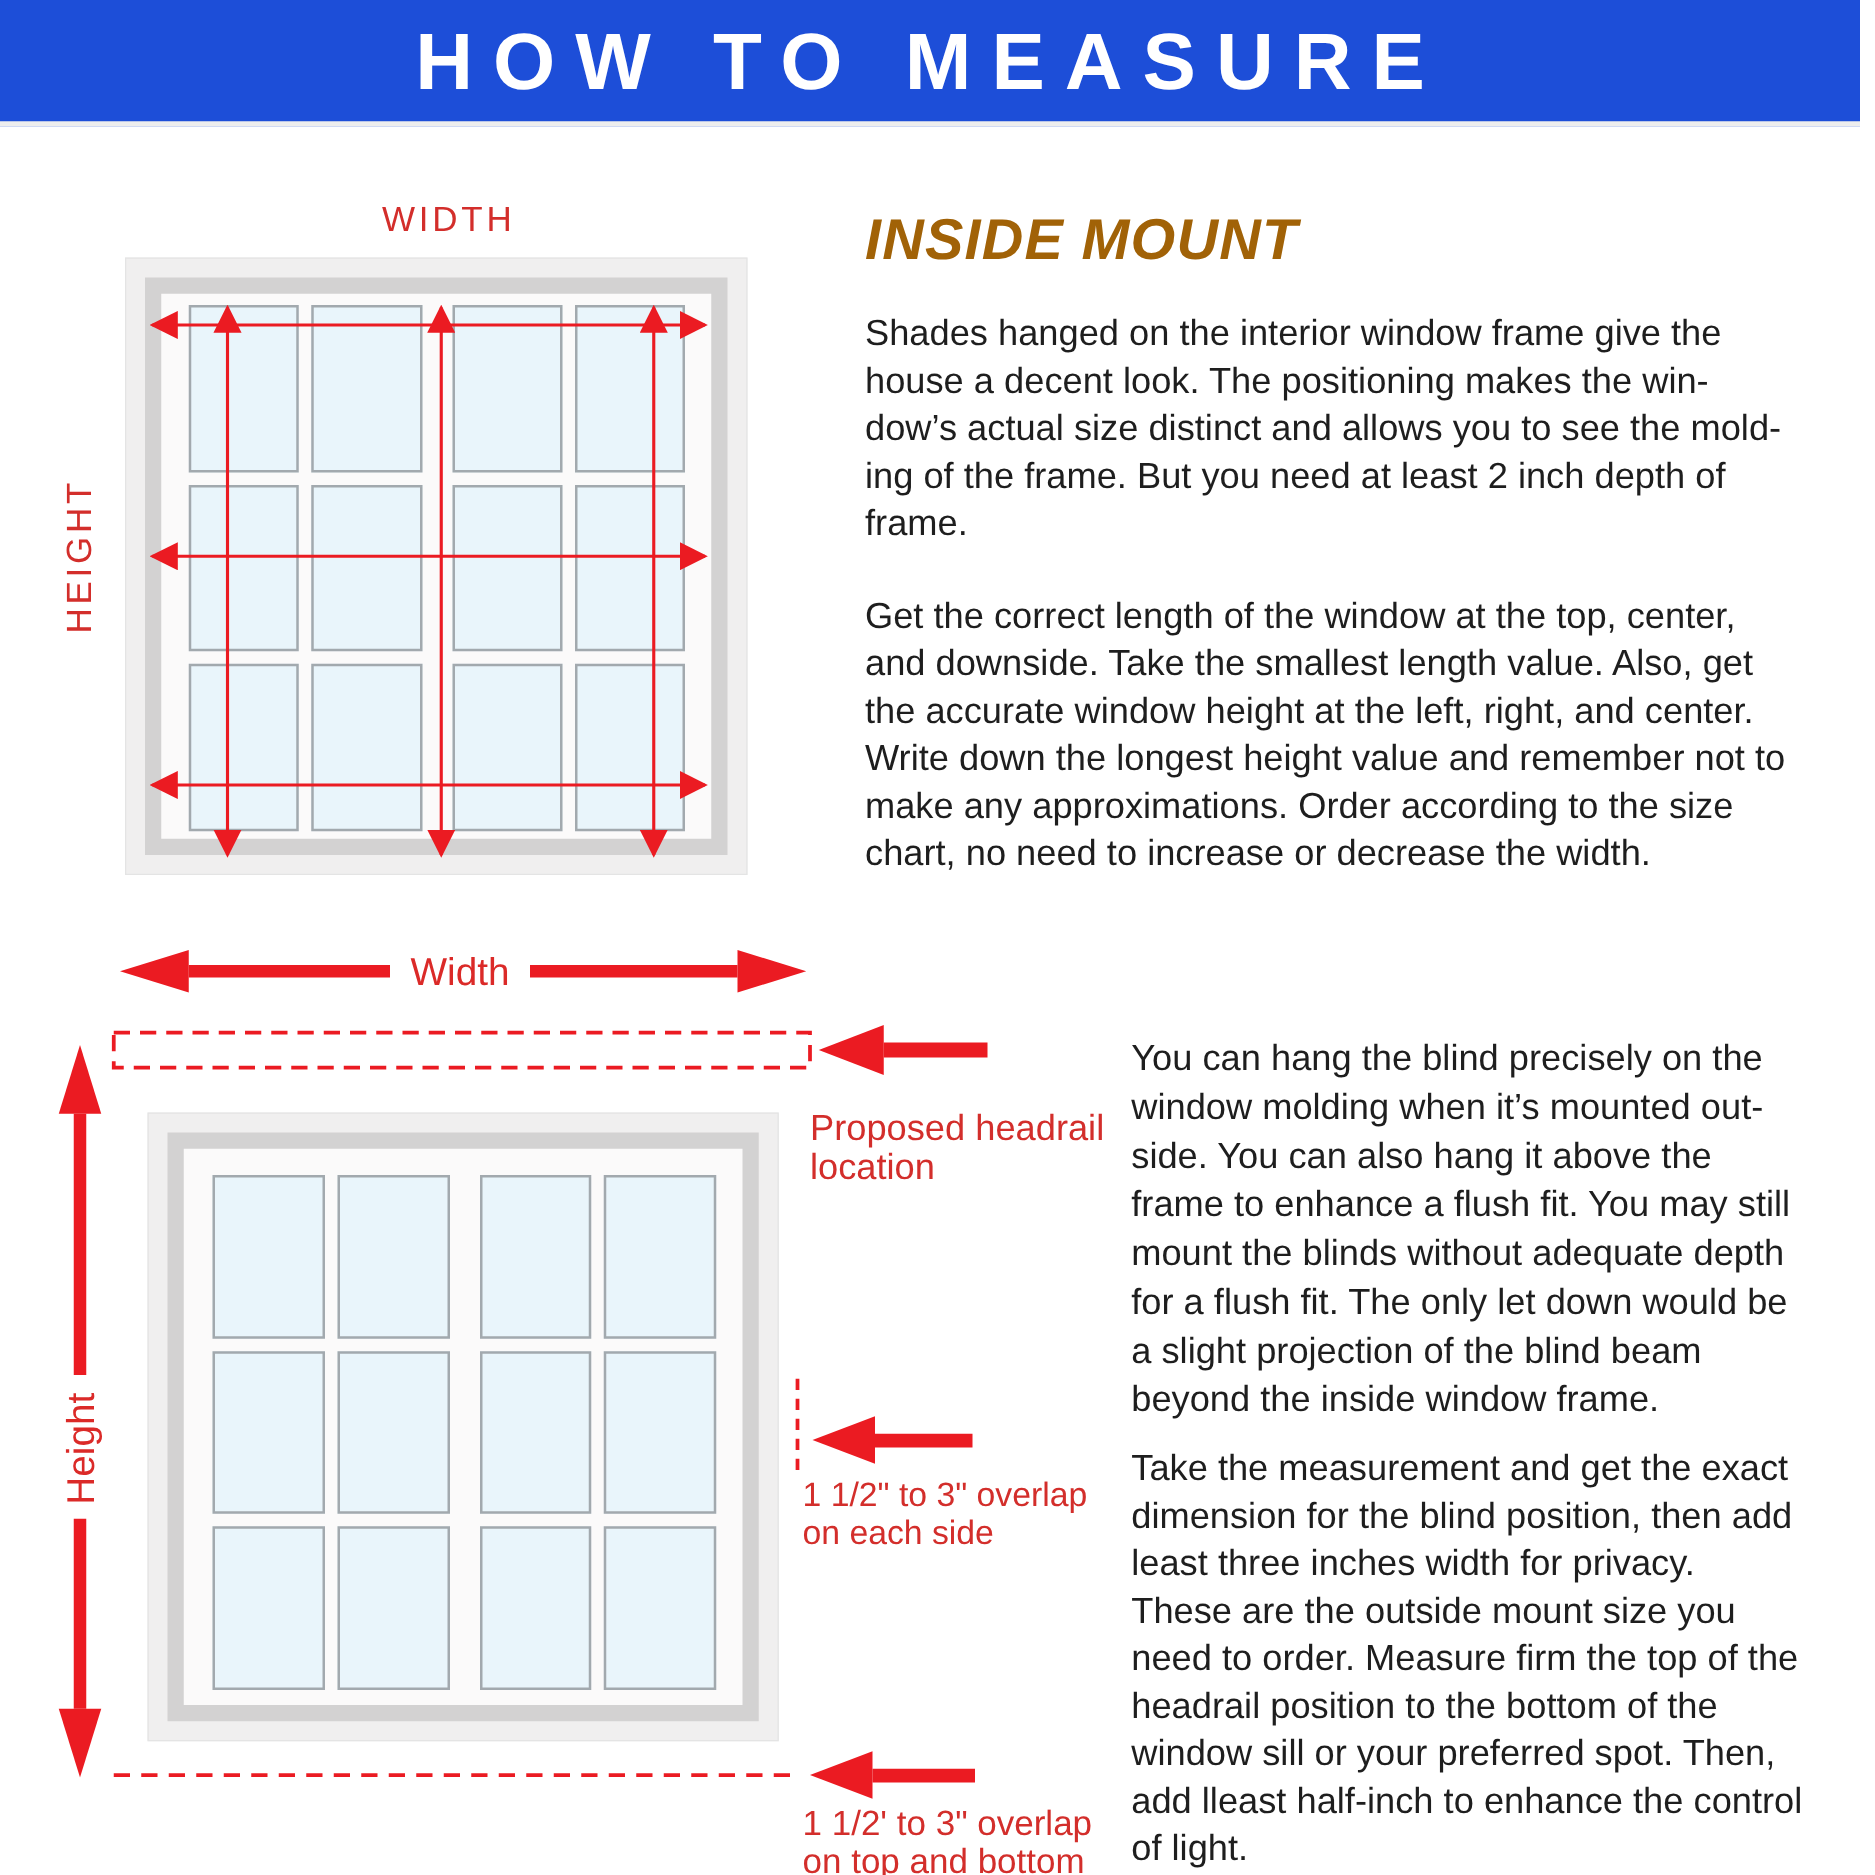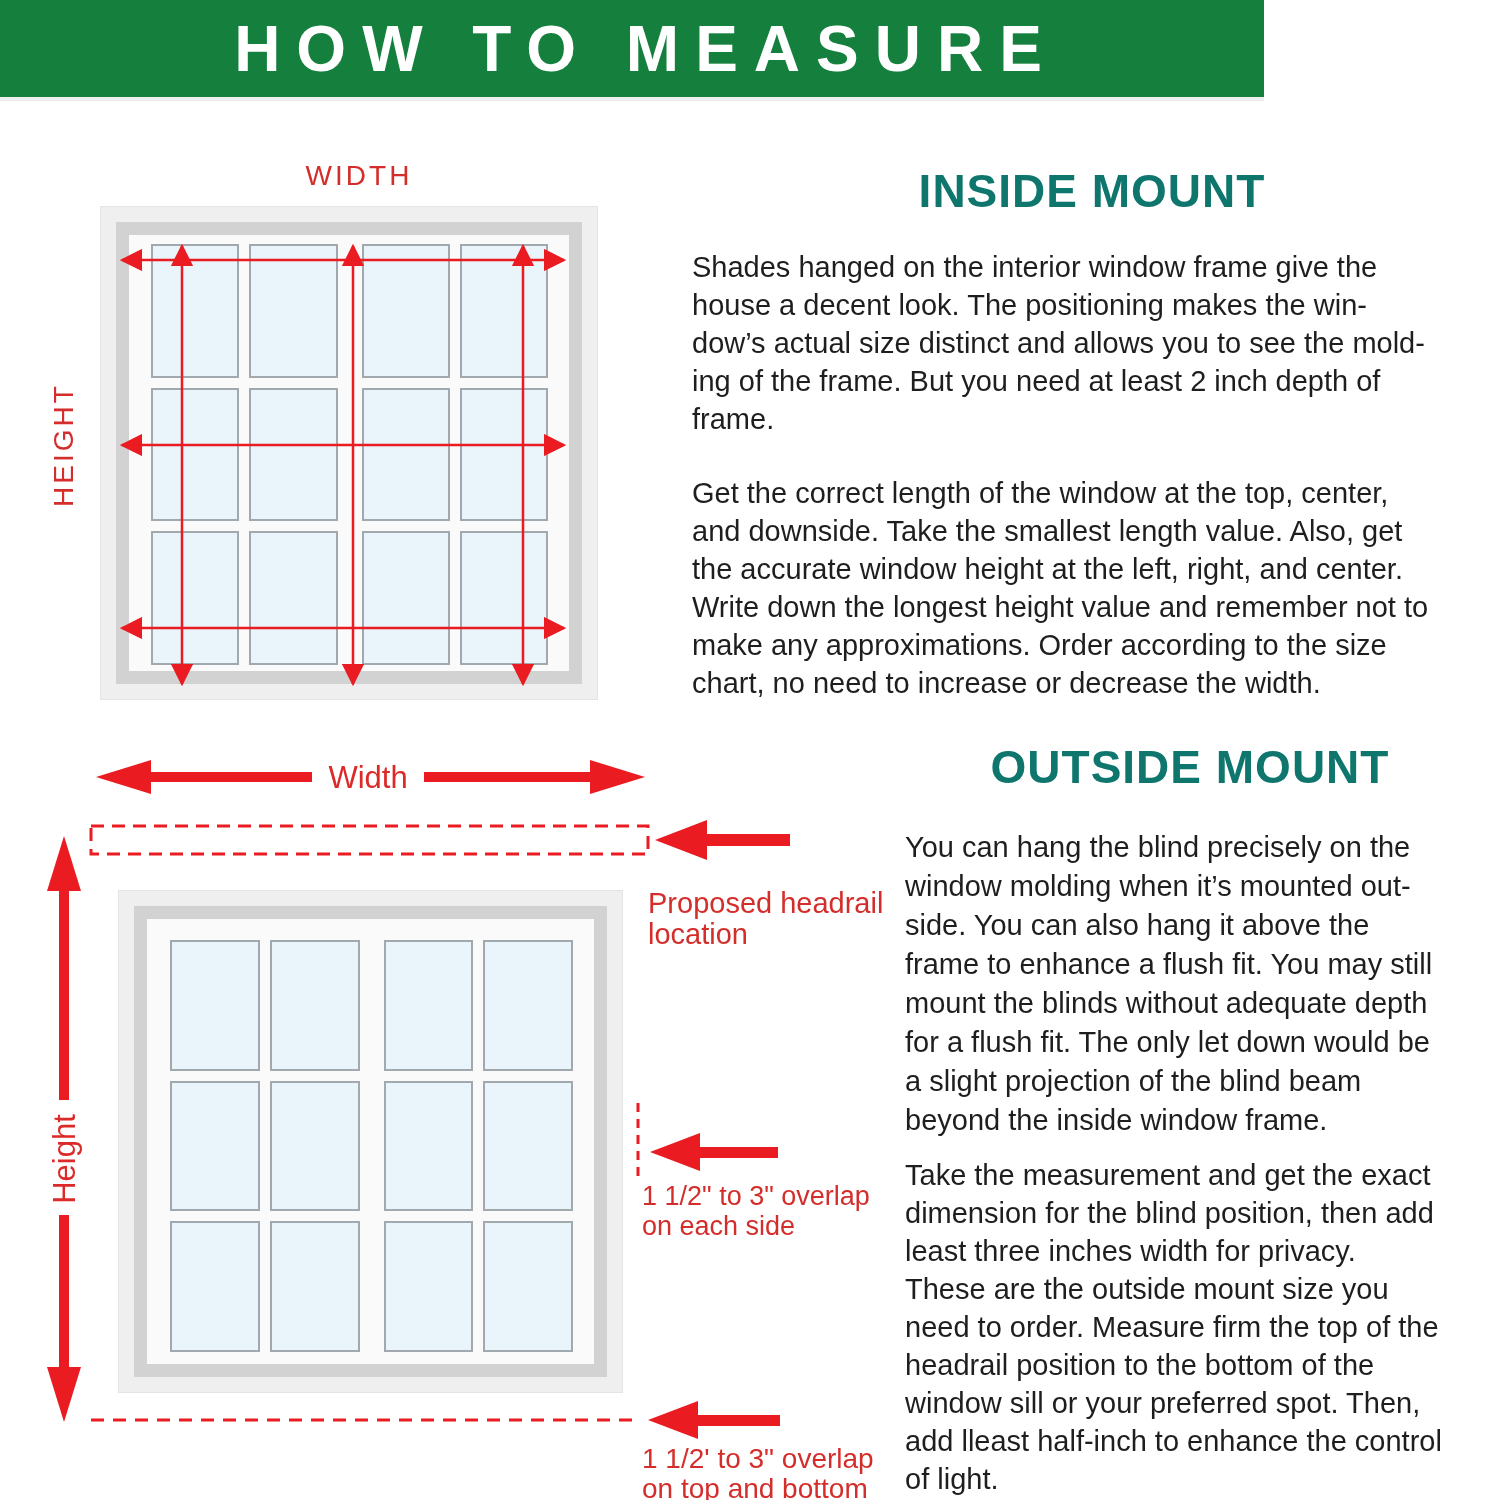--- a/index.html
+++ b/index.html
@@ -4,23 +4,23 @@
 <style>
   html,body { margin:0; padding:0; background:#ffffff; }
   .page {
     position:relative; width:1500px; height:1500px;
     background:#ffffff; overflow:hidden;
     font-family:"Liberation Sans", sans-serif;
     color:#1e1e1e;
   }
   
   .banner {
-    position:absolute; left:0; top:0; width:1236px; height:97px;
-    background:#15803d; border-bottom:4px solid #eeeeee;
-    display:flex; align-items:center; justify-content:center;padding-left:28px;
+    position:absolute; left:0; top:0; width:1488px; height:97px;
+    background:#1d4ed8; border-bottom:4px solid #eeeeee;
+    display:flex; align-items:center; justify-content:center;
   }
   .banner h1 {
     margin:0; color:#ffffff; font-size:64px; font-weight:700;
     letter-spacing:16px; white-space:nowrap;
   }
   
   .window { position:absolute; background:#F0EFEF; border:1px solid #E4E4E4; box-sizing:border-box; }
   .w-band { position:absolute; left:15px; top:15px; right:15px; bottom:15px; background:#D3D2D2; }
   .w-inner { position:absolute; left:28px; top:28px; right:28px; bottom:28px; background:#FBFAFA; }
   .panes { position:absolute; display:flex; }
@@ -39,22 +39,22 @@
   .lbl-width-bottom { left:308px; top:760px; width:120px; text-align:center; font-size:31px; color:#DB2A28; }
   .lbl-height-bottom {
     left:-21px; top:1142px; width:170px; height:34px; text-align:center;
     font-size:31px; color:#DB2A28; transform:rotate(-90deg);
   }
   .lbl-headrail { left:648px; top:864px; width:240px; font-size:29px; line-height:31px;margin-top:24px; }
   .lbl-side-overlap { left:642px; top:1181px; width:240px; font-size:27px; line-height:30px; }
   .lbl-bottom-overlap { left:642px; top:1444px; width:250px; font-size:28px; line-height:30px; }
   
   .orange-heading {
-    position:absolute; color:#0f766e; font-size:46px; font-weight:700;
-    text-align:center; letter-spacing:1px;
+    position:absolute; color:#a16207; font-size:46px; font-weight:700;
+    letter-spacing:1px;font-style:italic;
   }
   .heading-inside { left:692px; top:164px; width:800px; }
   .heading-outside { left:900px; top:740px; width:580px; }
   .body-para { position:absolute; font-size:29px; line-height:38px; white-space:pre-line; color:#1e1e1e; }
   .para-inside-1 { left:692px; top:248px; width:810px; }
   .para-inside-2 { left:692px; top:474px; width:810px; }
   .para-outside-1 { left:905px; top:828px; width:600px; line-height:39px; }
   .para-outside-2 { left:905px; top:1156px; width:600px; }
   
   .overlay { position:absolute; left:0; top:0; width:1500px; height:1500px; pointer-events:none; }
@@ -182,21 +182,20 @@
 house a decent look. The positioning makes the win-
 dow’s actual size distinct and allows you to see the mold-
 ing of the frame. But you need at least 2 inch depth of
 frame.</div>
   <div class="body-para para-inside-2">Get the correct length of the window at the top, center,
 and downside. Take the smallest length value. Also, get
 the accurate window height at the left, right, and center.
 Write down the longest height value and remember not to
 make any approximations. Order according to the size
 chart, no need to increase or decrease the width.</div>
-  <div class="orange-heading heading-outside">OUTSIDE MOUNT</div>
   <div class="body-para para-outside-1">You can hang the blind precisely on the
 window molding when it’s mounted out-
 side. You can also hang it above the
 frame to enhance a flush fit. You may still
 mount the blinds without adequate depth
 for a flush fit. The only let down would be
 a slight projection of the blind beam
 beyond the inside window frame.</div>
   <div class="body-para para-outside-2">Take the measurement and get the exact
 dimension for the blind position, then add

